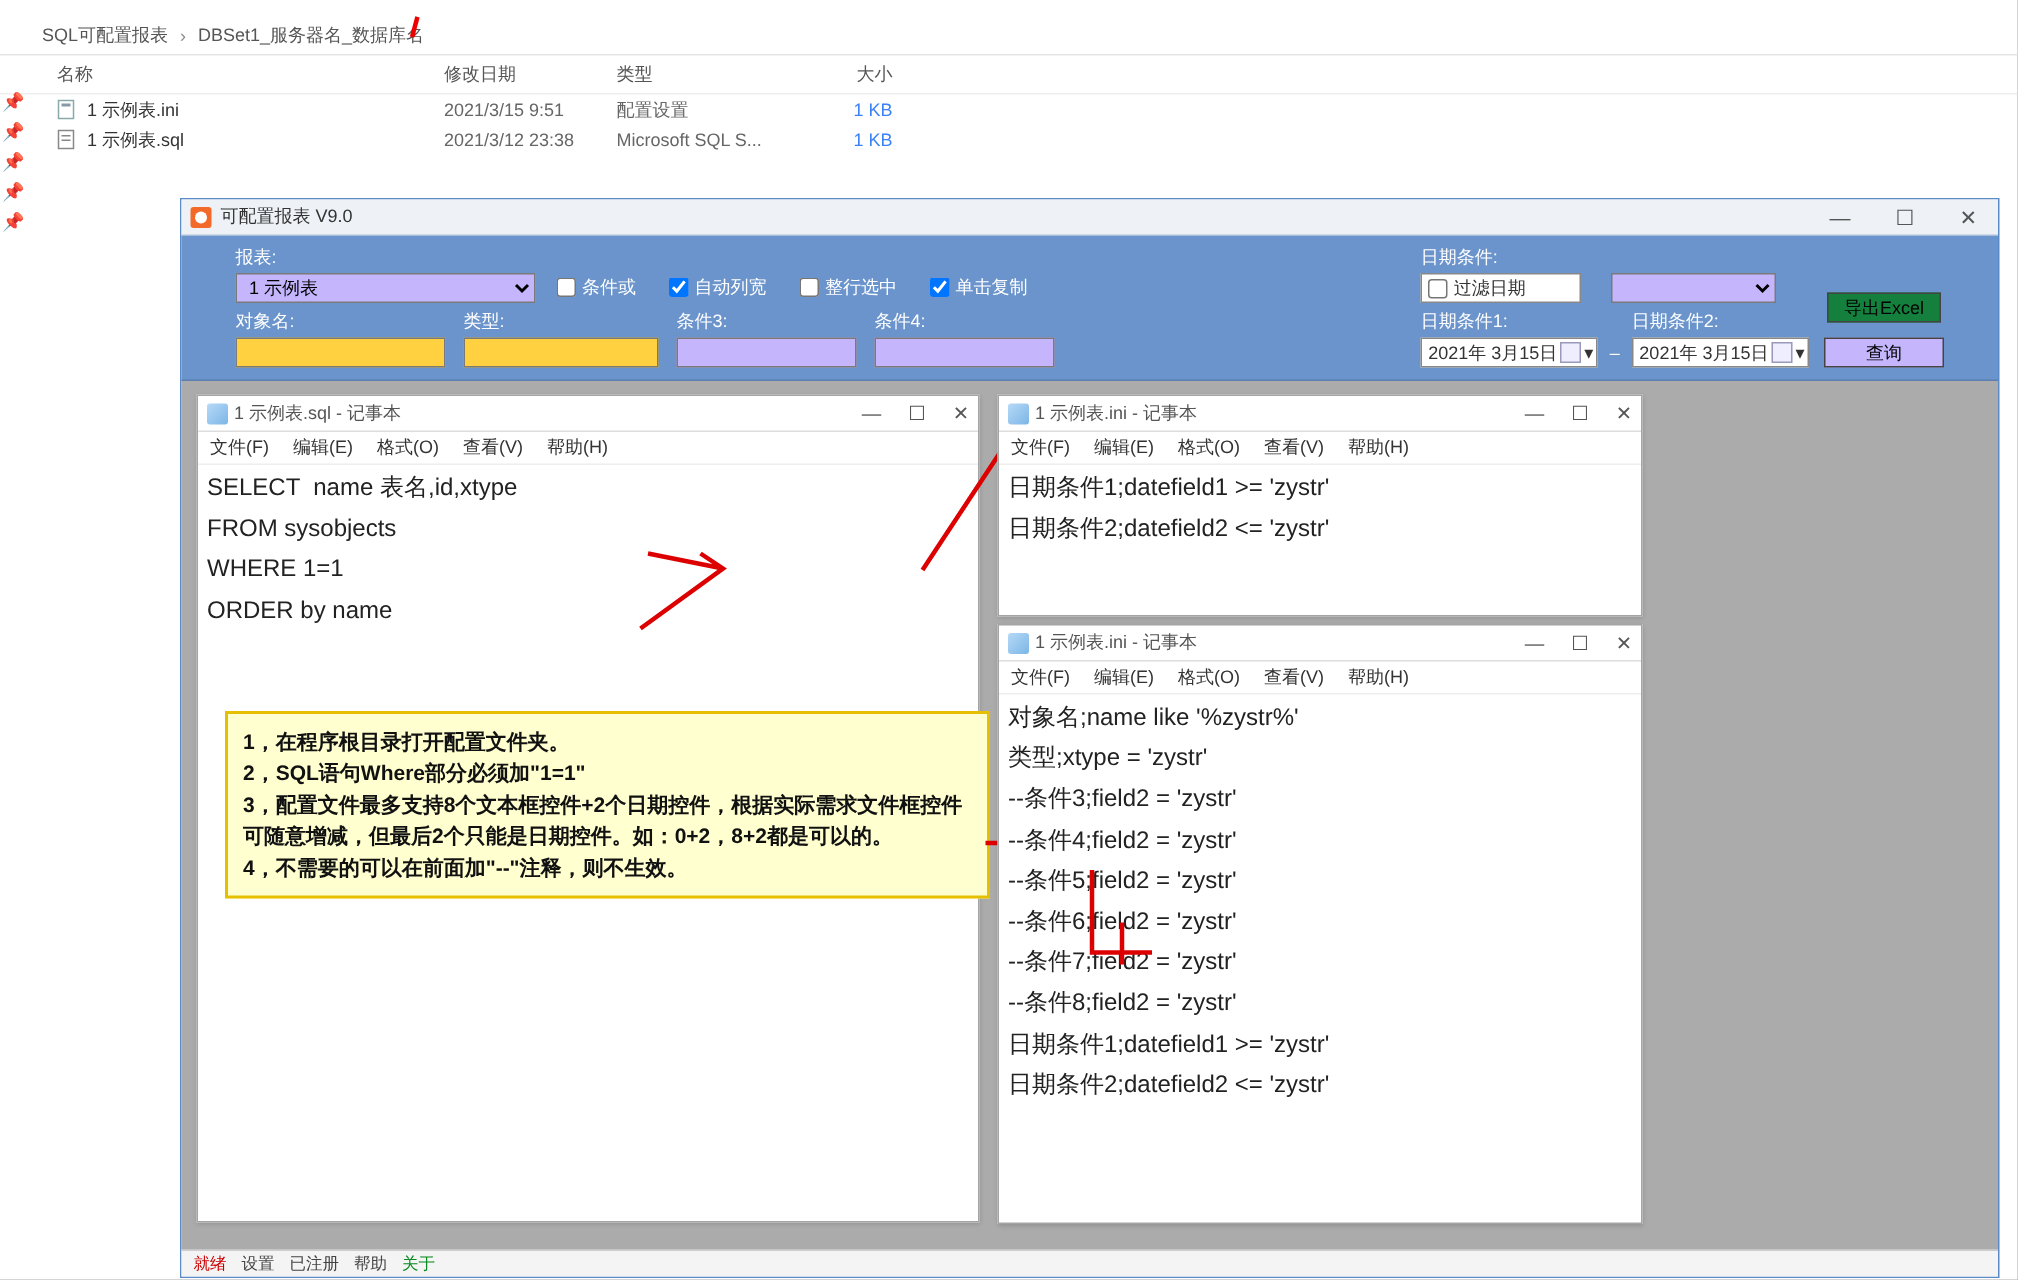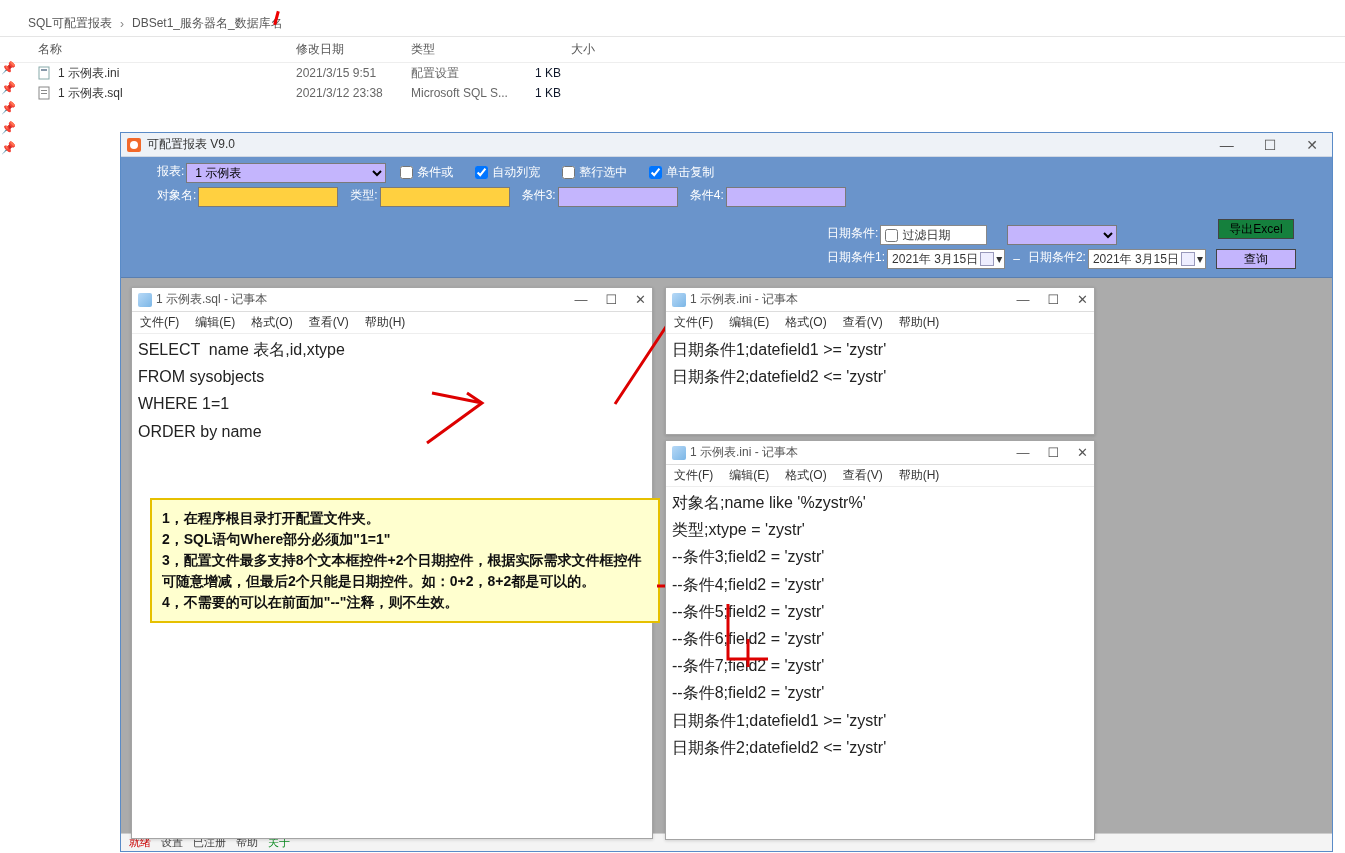--- a/index.html
+++ b/index.html
@@ -15,33 +15,33 @@
 .fh-date { width: 115px; }
 .fh-type { width: 124px; }
 .fh-size { width: 60px; text-align: right; }
 
 .file-rows { padding-left: 38px; }
 .file-row { display: flex; align-items: center; height: 20px; }
 .fr-icon { width: 20px; display: flex; align-items: center; }
 .fr-name { width: 238px; }
 .fr-date { width: 115px; color: #666; }
 .fr-type { width: 124px; color: #666; }
-.fr-size { width: 60px; color: #0f172a; }
+.fr-size { width: 60px; text-align: right; color: #3b82f6; }
 
 .pins { position: absolute; left: 3px; top: 62px; display: flex; flex-direction: column; gap: 8px; }
 .pin { width: 12px; height: 12px; display: flex; align-items: center; justify-content: center; color: #999; }
 
 .app-window { position: absolute; left: 120px; top: 132px; width: 1213px; height: 720px; border: 1px solid #5a8bc7; background: #fff; display: flex; flex-direction: column; }
 .app-title { background: #eef2f7; height: 24px; display: flex; align-items: center; padding: 0 6px; gap: 6px; border-bottom: 1px solid #d0d8e4; }
 .app-title .logo { width: 14px; height: 14px; background: #f2692a; border-radius: 2px; position: relative; }
 .app-title .logo::after { content: ""; position: absolute; inset: 3px; background: #fff; border-radius: 50%; }
 .app-title .win-btns { margin-left: auto; display: flex; gap: 30px; color: #555; font-size: 14px; padding-right: 8px; }
 
 .config-bar { background: #6a94cb; padding: 6px 36px 8px; display: flex; gap: 12px; flex-wrap: wrap; align-items: flex-end; border-bottom: 1px solid #5a7fb0; }
-.cfg-group { display: flex; flex-direction: row; gap: 2px; }
+.cfg-group { display: flex; flex-direction: column; gap: 2px; }
 .cfg-label { color: #fff; font-size: 12px; }
 .cfg-input, .cfg-select { height: 20px; background: #c4b5fd; border: 1px solid #7a7a7a; font-size: 12px; padding: 0 4px; }
 .yellow-input { background: #ffd040; }
 .cfg-select { width: 200px; }
 .chk { display: inline-flex; align-items: center; gap: 4px; color: #fff; }
 .chk input { width: 13px; height: 13px; }
 .date-field { display: inline-flex; align-items: center; gap: 2px; background: #fff; border: 1px solid #888; height: 20px; padding: 0 2px 0 4px; }
 .date-field .cal { width: 14px; height: 14px; background: #eef; border: 1px solid #99b; }
 .btn { height: 20px; padding: 0 10px; border: 1px solid #444; font-size: 12px; cursor: pointer; }
 .btn-export { background: #15803d; }

